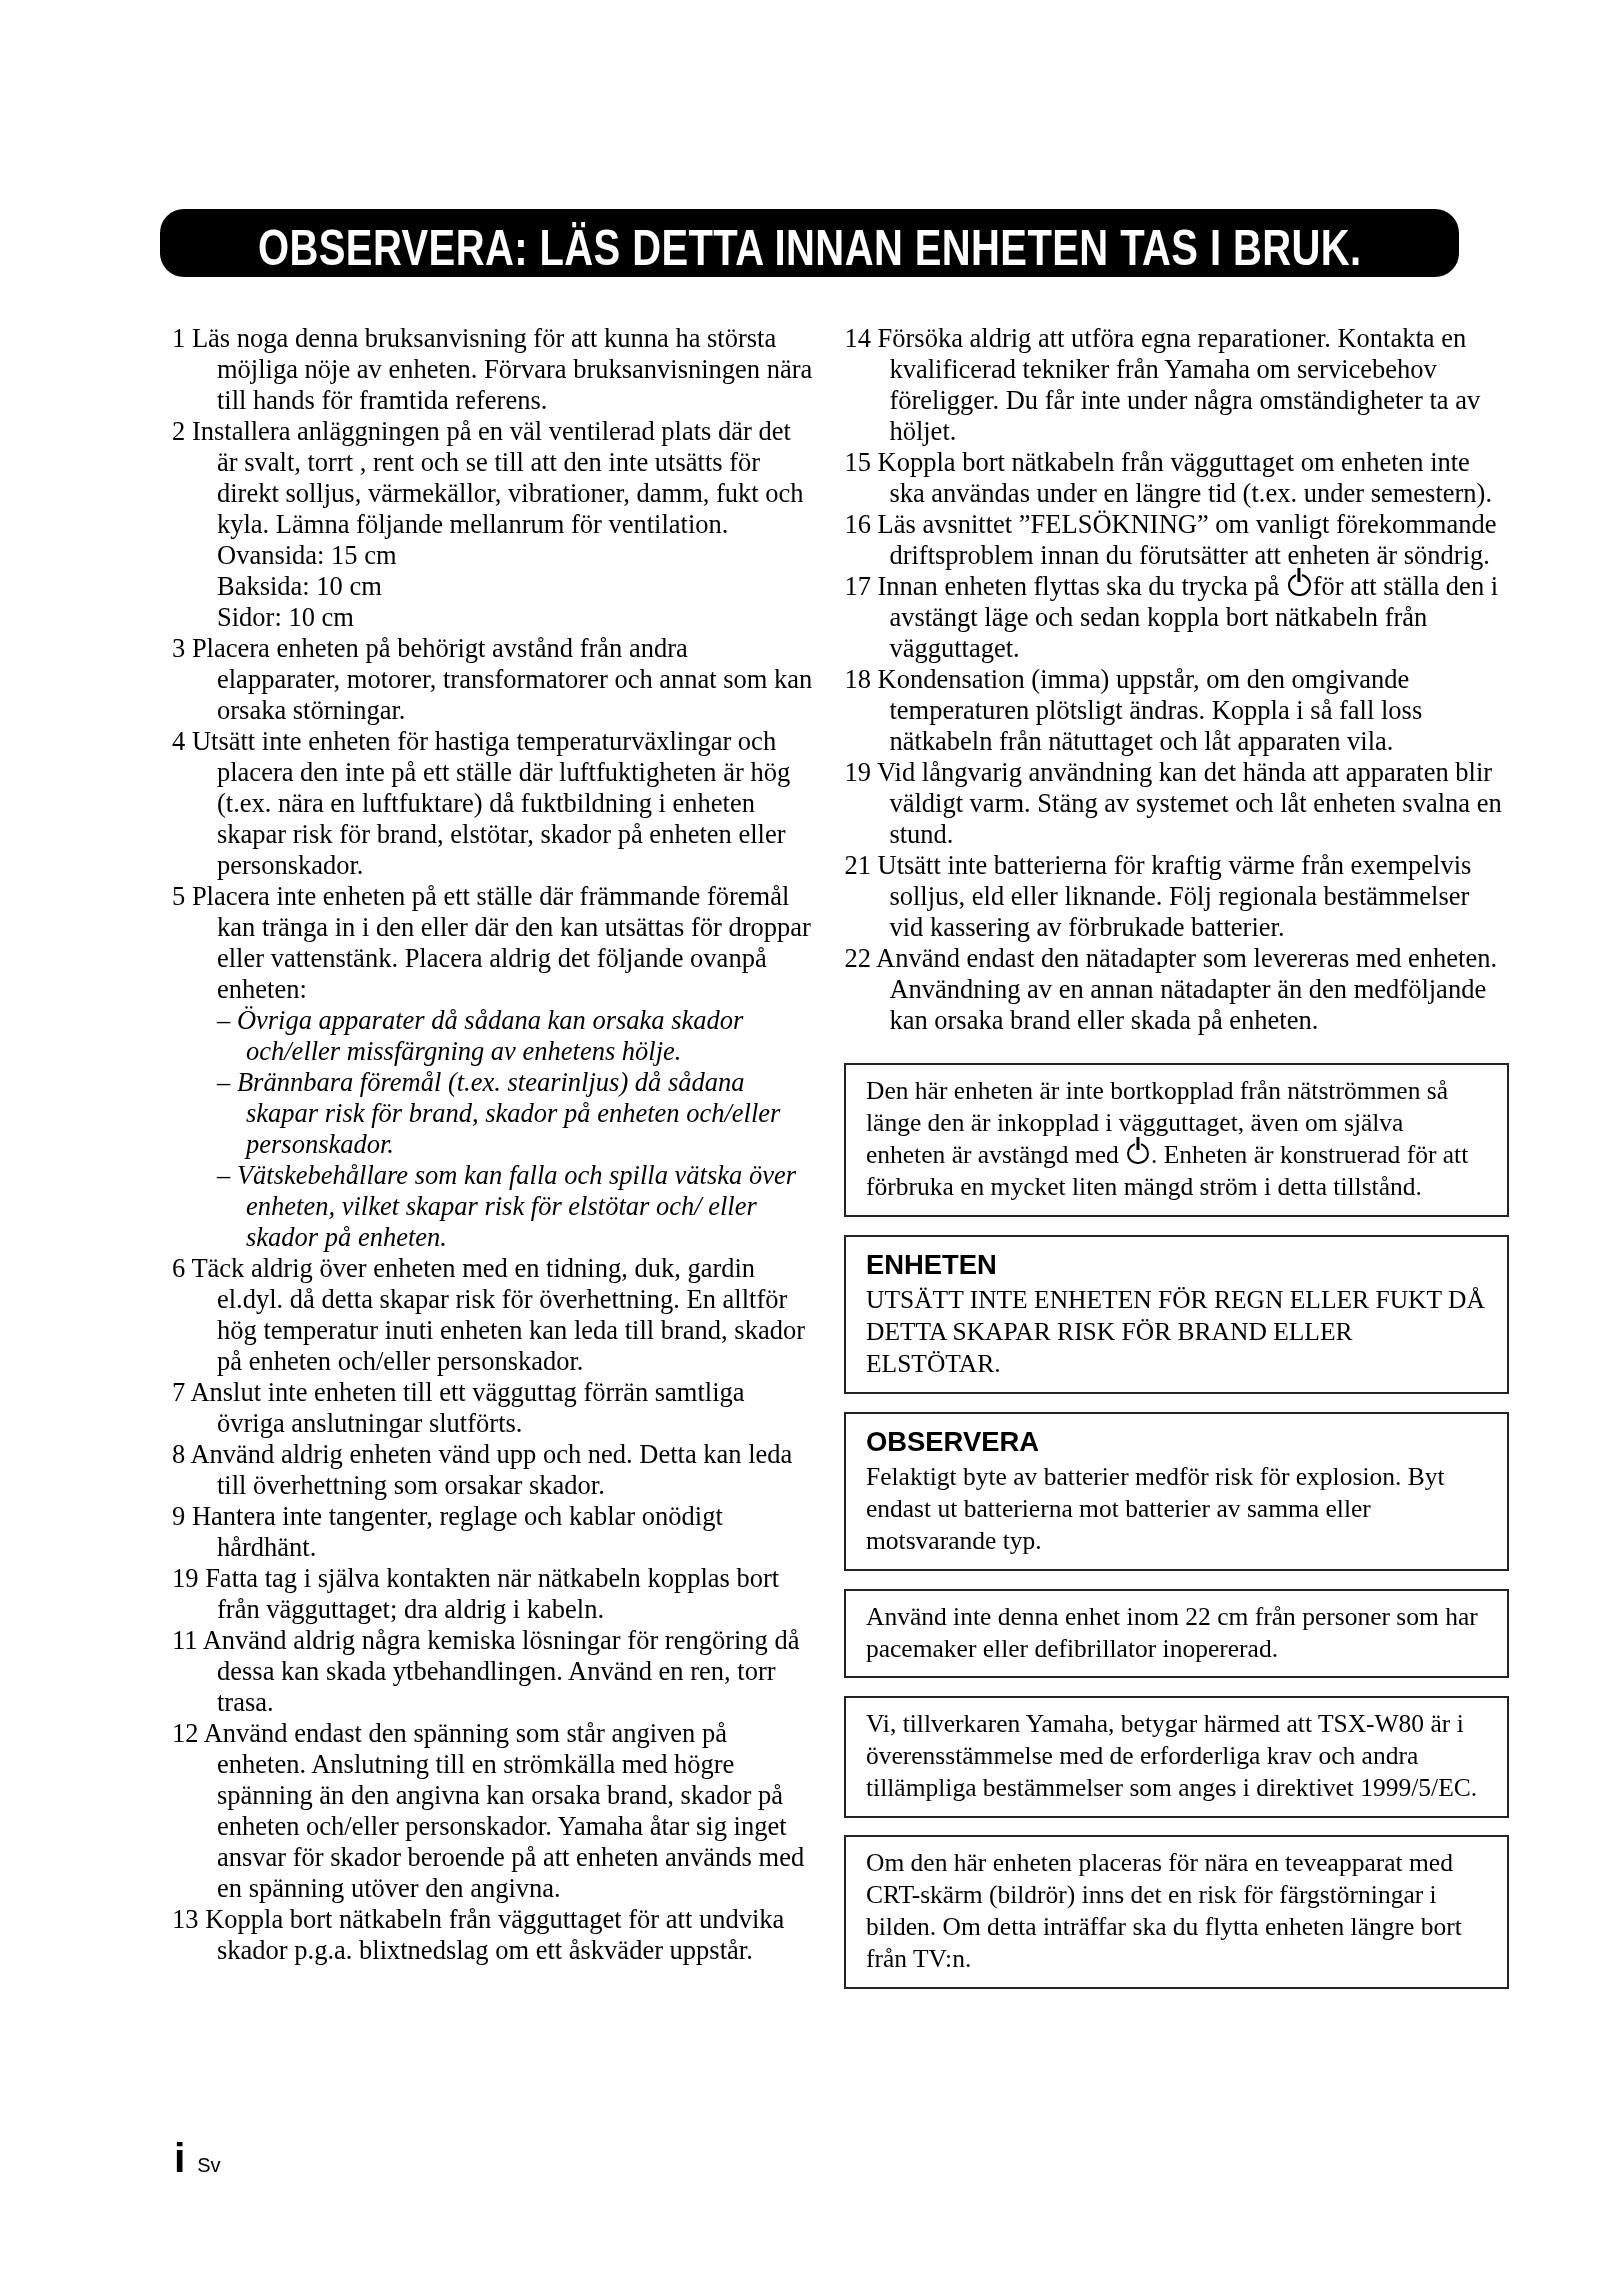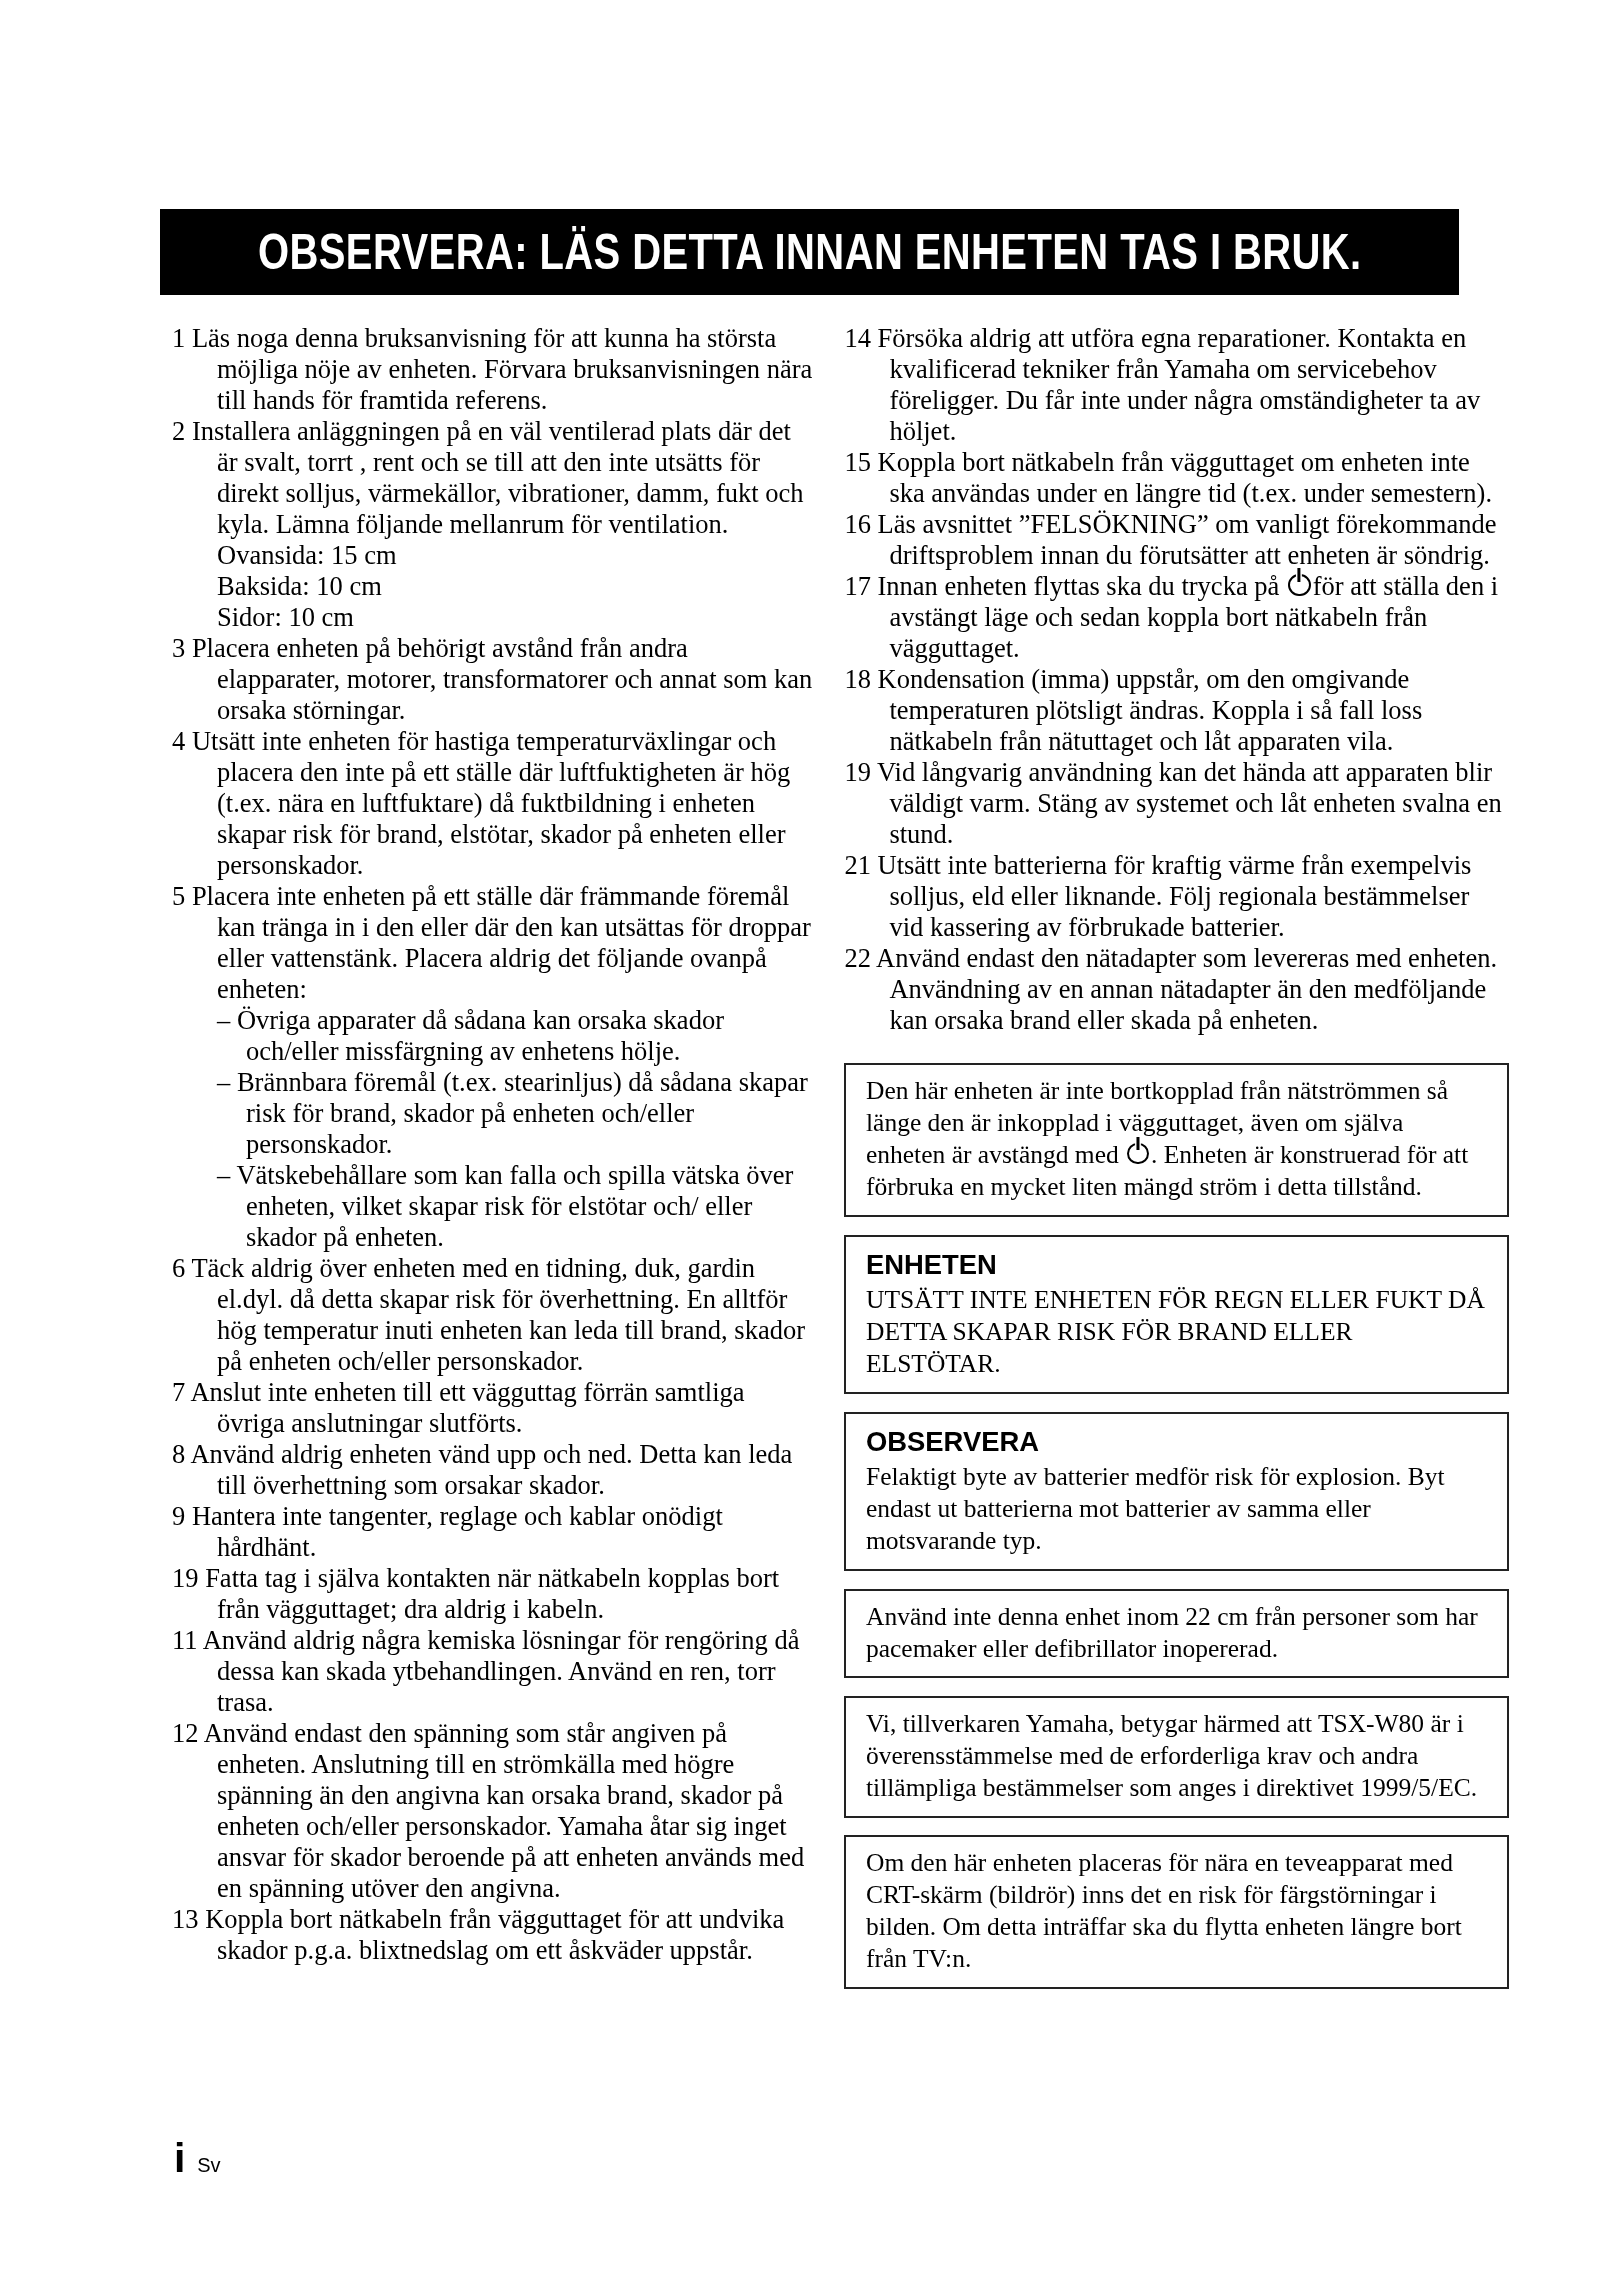--- a/index.html
+++ b/index.html
@@ -3,39 +3,39 @@
 <meta charset="utf-8">
 <style>
   html,body { margin:0; padding:0; background:#e8e8e8; }
   .page {
     position:relative; width:1621px; height:2293px; margin:0 auto;
     background:#ffffff; color:#000;
     font-family:"Liberation Serif", serif;
     overflow:hidden;
   }
   .header-bar {
-    position:absolute; left:160px; top:209px; width:1299px; height:86px;
+    position:absolute; left:160px; top:209px; width:1299px; height:68px;
     background:#000; color:#fff;
-    display:flex; align-items:center; justify-content:center;
+    display:flex; align-items:flex-end; justify-content:center;border-radius:24px;
   }
   .header-title {
     font-family:"Liberation Sans", sans-serif;
     font-weight:bold; font-size:50px; letter-spacing:0.5px;
     transform:scaleX(0.8); transform-origin:center; white-space:nowrap;
   }
   .columns { position:absolute; left:172px; top:323px; display:flex; gap:27.4px;justify-content:space-between; }
   .col-left  { width:645px; }
   .col-right { width:665px; }
   ol.num-list {
     list-style:none; margin:0; padding:0;
     font-size:26.5px; line-height:31px;
   }
   li.item { padding-left:45px; text-indent:-45px; }
   .item-text { white-space:pre-line; }
-  .subitem { padding-left:29px; text-indent:-29px; }
+  .subitem { padding-left:29px; text-indent:-29px;font-style:italic; }
   .notices { margin-top:27.4px; }
   .notice {
     border:2.9px solid #222; padding:9.8px 19.6px 11.8px 19.6px; margin-bottom:17.6px;
     font-size:25.5px; line-height:32px;
   }
   .notice-heading {
     font-family:"Liberation Sans", sans-serif;
     font-weight:bold; font-size:27.4px; line-height:33px; margin:2px 0 2.9px 0;
   }
   .power-icon {

